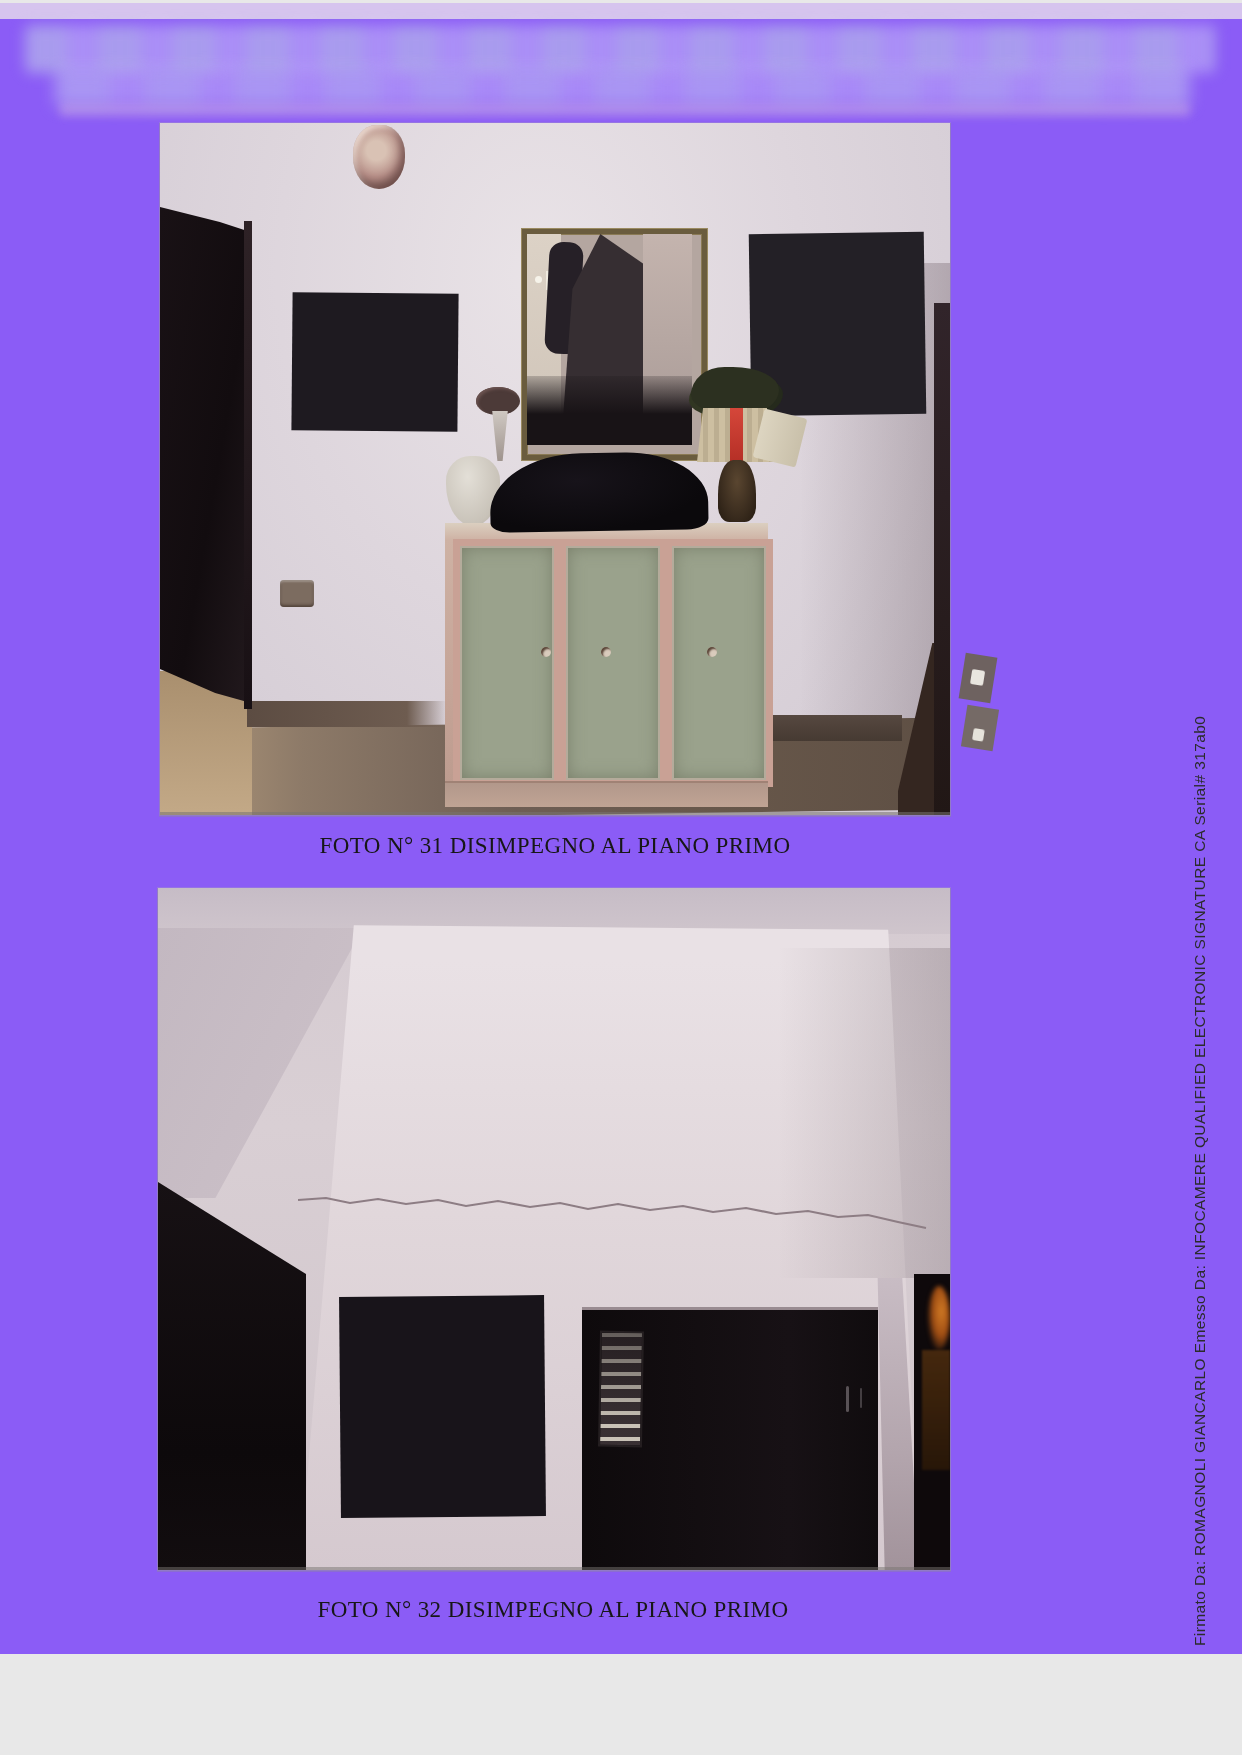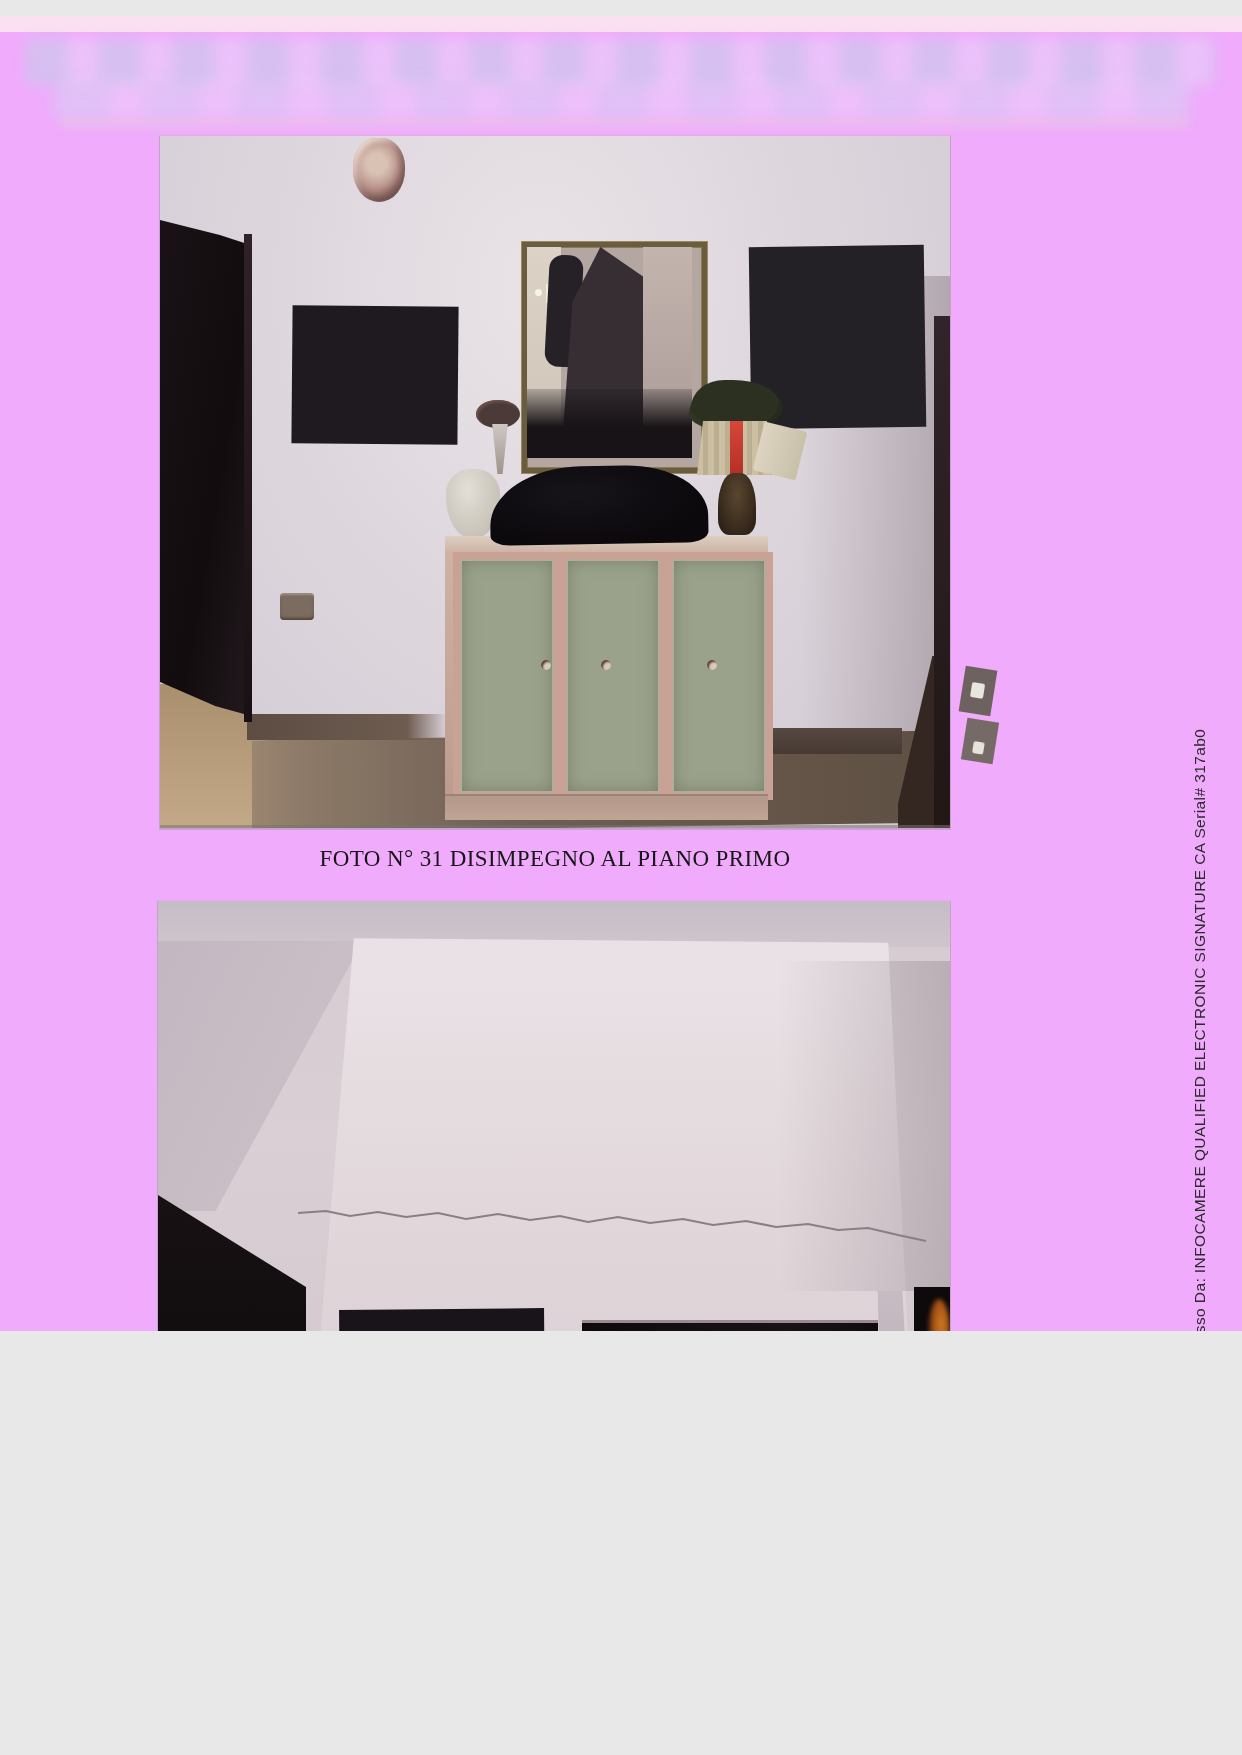--- a/index.html
+++ b/index.html
@@ -1,18 +1,18 @@
 <!DOCTYPE html>
 <html><head>
 <meta charset="utf-8">
 <style>
   html,body{margin:0;padding:0;background:#e8e8e8;}
   .page{
-    position:relative;width:1242px;height:1315px;margin:16px auto;
-    background:#f0abfc;overflow:hidden;
+    position:relative;width:1242px;height:1651px;margin:3px auto;
+    background:#8b5cf6;overflow:hidden;
     font-family:"Liberation Serif", serif;
   }
   .abs{position:absolute;}
 
   
   .tint-top{left:0;top:0;width:1242px;height:16px;background:rgba(255,252,234,0.65);}
   .tint-bottom{left:0;top:1738px;width:1242px;height:17px;background:rgba(253,250,231,0.7);}
   .bleed1{left:25px;top:22px;width:1190px;height:48px;border-radius:6px;
     background:repeating-linear-gradient(90deg, rgba(194,208,232,0.55) 0 42px, rgba(228,236,248,0.35) 42px 74px);
     filter:blur(7px);}
@@ -231,20 +231,21 @@
     <div class="abs p2-glint1"></div>
     <div class="abs p2-glint2"></div>
 
     <div class="abs p2-pillar"></div>
     <div class="abs p2-doorway-r"></div>
     <div class="abs p2-glow"></div>
     <div class="abs p2-wood"></div>
     <div class="abs p2-edge"></div>
   </div>
 
+  <div class="abs caption cap2">FOTO N° 32 DISIMPEGNO AL PIANO PRIMO</div>
 
   <div class="abs sig">Firmato Da: ROMAGNOLI GIANCARLO Emesso Da: INFOCAMERE QUALIFIED ELECTRONIC SIGNATURE CA Serial# 317ab0</div>
 
   <svg class="abs seal" viewBox="0 0 54 80">
     <path d="M17,36 L7,68 L15,63 L19,76 L29,46 Z" fill="#8a8a8e"></path>
     <path d="M37,36 L47,68 L39,63 L35,76 L25,46 Z" fill="#7b7b80"></path>
     <circle cx="27" cy="23" r="19" fill="#87878b"></circle>
     <circle cx="27" cy="23" r="12.5" fill="#68686d"></circle>
     <path d="M19,20 q4,-6 8,-1 q4,5 8,-1 M20,28 q5,5 8,0 q3,-5 7,1" fill="none" stroke="#4e4e53" stroke-width="2"></path>
   </svg>

